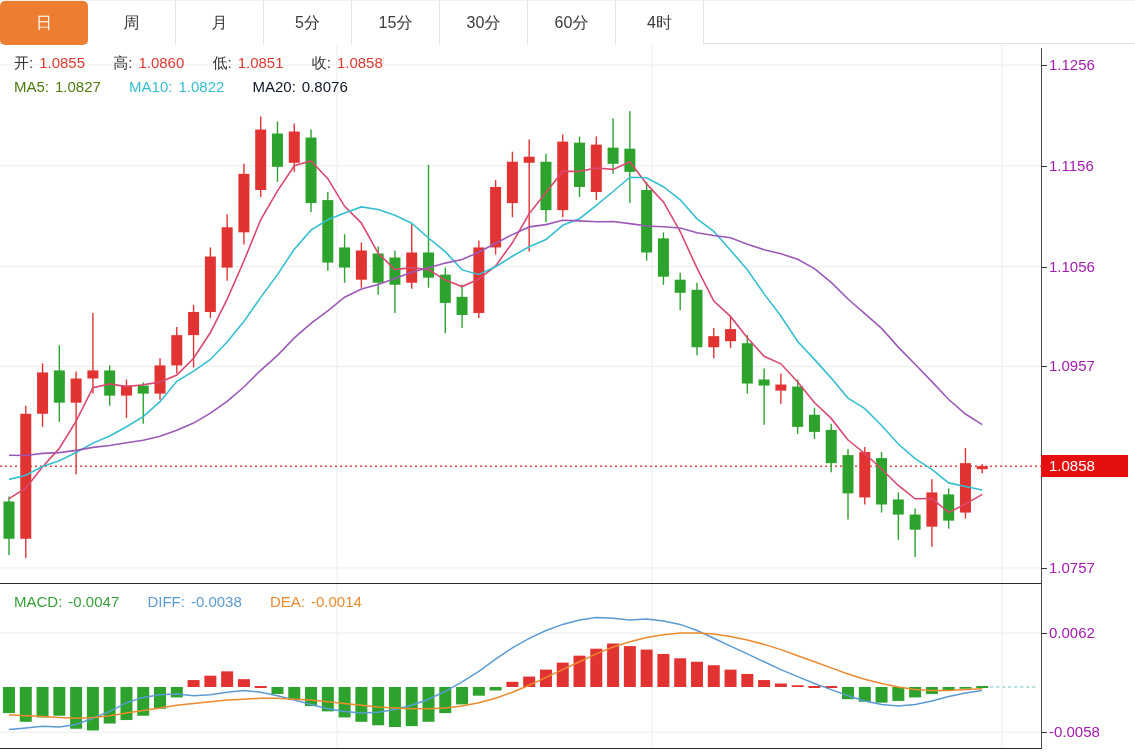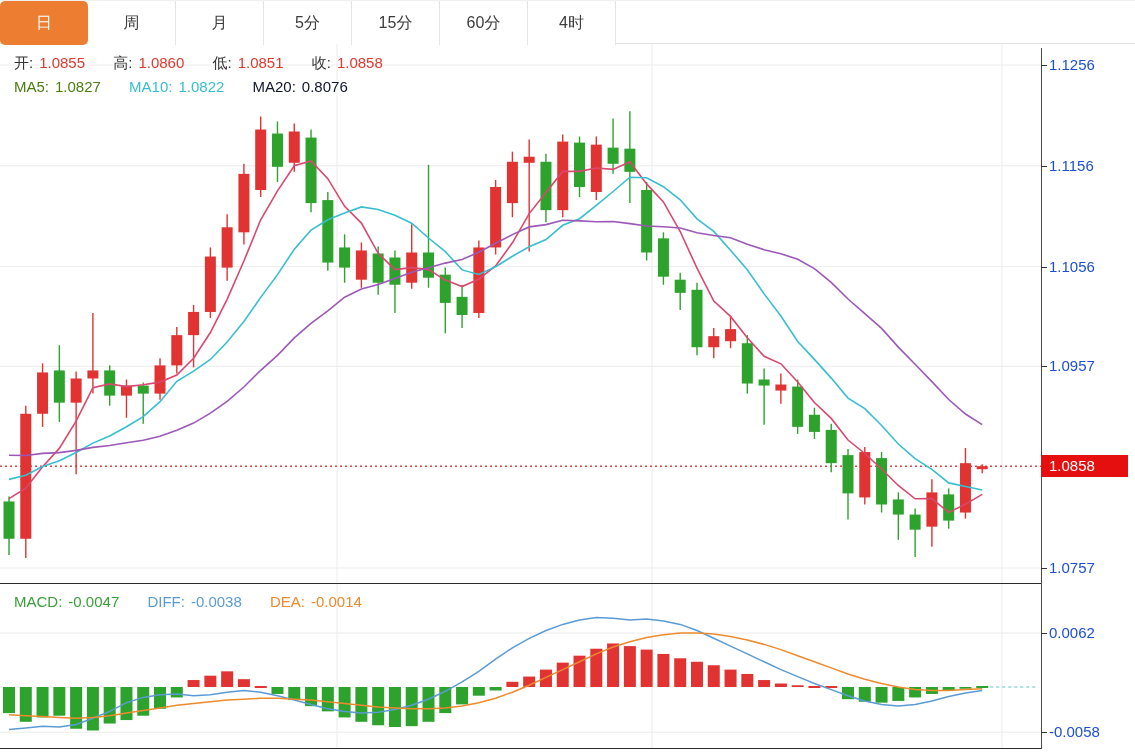--- a/index.html
+++ b/index.html
@@ -31,36 +31,37 @@
   .ma5  { color:#4d7c0f; }
   .ma10 { color:#36bfd1; }
   .ma20 { color:#0f172a;text-align:center; }
   .gap { display:inline-block; width:12px; }
   .macd-legend { top:549px; }
   .macd-g { color:#39a039; }
   .diff-b { color:#5b9bd5; }
   .dea-o  { color:#ed8a2e; }
 
   
-  .axis-label { position:absolute; left:1049px; font-size:15px; color:#1d4ed8; }
+  .axis-label { position:absolute; left:1049px; font-size:15px; color:#a21caf; }
   .axis-tick  { position:absolute; left:1041px; width:6px; height:1px; background:#333; }
   .price-badge { position:absolute; left:1041px; width:87px; height:22px; background:#e60f0f;
                  color:#fff; font-size:15px; line-height:22px; padding-left:8px; }
 </style>
 </head>
 <body>
 
 <div class="app">
 
   <div class="tabbar">
     <div class="tab active">日</div>
     <div class="tab">周</div>
     <div class="tab">月</div>
     <div class="tab">5分</div>
     <div class="tab">15分</div>
+    <div class="tab">30分</div>
     <div class="tab">60分</div>
     <div class="tab">4时</div>
   </div>
 
   <div class="wrap">
 
     <svg id="price-svg" width="1041" height="539">
         <line x1="0" y1="21" x2="1041" y2="21" stroke="#ececec" stroke-width="1"></line>
         <line x1="0" y1="121.8000000000001" x2="1041" y2="121.8000000000001" stroke="#ececec" stroke-width="1"></line>
         <line x1="0" y1="222.6000000000002" x2="1041" y2="222.6000000000002" stroke="#ececec" stroke-width="1"></line>

